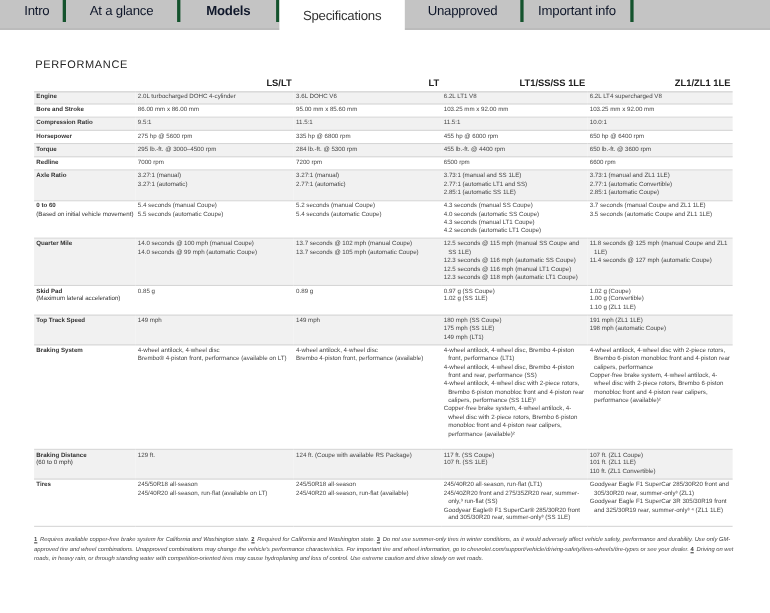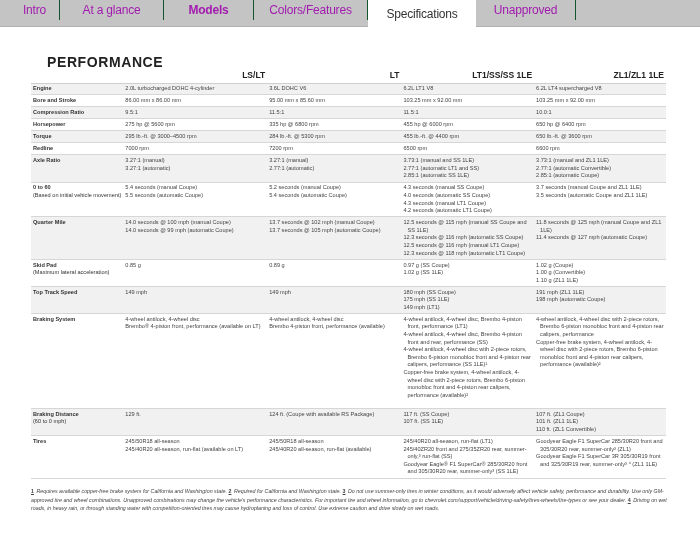--- a/index.html
+++ b/index.html
@@ -1,30 +1,30 @@
 <!DOCTYPE html>
 <html><head>
 <meta charset="utf-8">
 <style>
   * { box-sizing: border-box; margin: 0; padding: 0; }
   html, body { width: 700px; height: 557px; background: #fff; overflow: hidden; }
   body { font-family: "Liberation Sans", sans-serif; color: #222; position: relative; }
 
   .tabbar { position: absolute; top: 0; left: 0; width: 700px; height: 27px; background: #c4c4c4; display: flex; border-bottom: 1px solid #b0b0b0; }
-  .tab { height: 20px; display: flex; align-items: center; justify-content: center; font-size: 12px; color: #a21caf; border-right: 1px solid #14532d; cursor: pointer; letter-spacing: -0.2px; }
+  .tab { height: 20px; display: flex; align-items: center; justify-content: center; font-size: 12px; color: #0f172a; border-right: 3px solid #14532d; cursor: pointer; letter-spacing: -0.2px; }
   .tab.active { background: #fff; color: #333; height: 28px; border-right: none; }
   .tab:nth-child(1){ width: 60px; padding-left: 10px; }
   .tab:nth-child(2){ width: 104px; }
   .tab:nth-child(3){ width: 90px; font-weight: bold; }
   .tab:nth-child(4){ width: 114px; }
   .tab:nth-child(5){ width: 108px; }
   .tab:nth-child(6){ width: 100px; }
   .tab:nth-child(7){ width: 124px; }
 
-  .section-title { position: absolute; top: 54px; left: 32px; font-size: 14px; font-weight: bold; letter-spacing: 0.6px; color: #222; margin-left: 15px; }
+  .section-title { position: absolute; top: 54px; left: 32px; font-size: 10px; font-weight: normal; letter-spacing: 0.6px; color: #222; }
 
   table.specs { position: absolute; top: 71px; left: 31px; width: 635px; border-collapse: collapse; font-size: 5.6px; line-height: 7.6px; }
   table.specs col.c0 { width: 81px; }
   table.specs col.c1 { width: 148px; }
   table.specs col.c2 { width: 137px; }
   table.specs col.c3 { width: 134px; }
   table.specs col.c4 { width: 135px; }
   table.specs th { text-align: right; font-size: 8.5px; font-weight: bold; padding: 0 2px 1px 2px; height: 12px; color: #222; border-bottom: 1px solid #cfcfcf; }
   table.specs td { vertical-align: top; padding: 1.8px 2px 1.6px 2px; color: #444; border-bottom: 1.5px solid #d6d6d6; }
   table.specs tr:nth-child(odd) td { background: #f1f1f1; }
@@ -45,23 +45,23 @@
   .footnotes .fn { display: inline; }
   .footnotes .num { font-style: normal; text-decoration: underline; font-weight: bold; margin-right: 1px; }
 </style>
 </head>
 <body>
 
 <div class="tabbar">
   <div class="tab">Intro</div>
   <div class="tab">At a glance</div>
   <div class="tab">Models</div>
-  <div class="tab">Colors/Features</div>
   <div class="tab active">Specifications</div>
   <div class="tab">Unapproved</div>
+  <div class="tab">Important info</div>
 </div>
 
 <div class="section-title">PERFORMANCE</div>
 
 <table class="specs">
   <colgroup>
       <col class="c0">
       <col class="c1">
       <col class="c2">
       <col class="c3">

